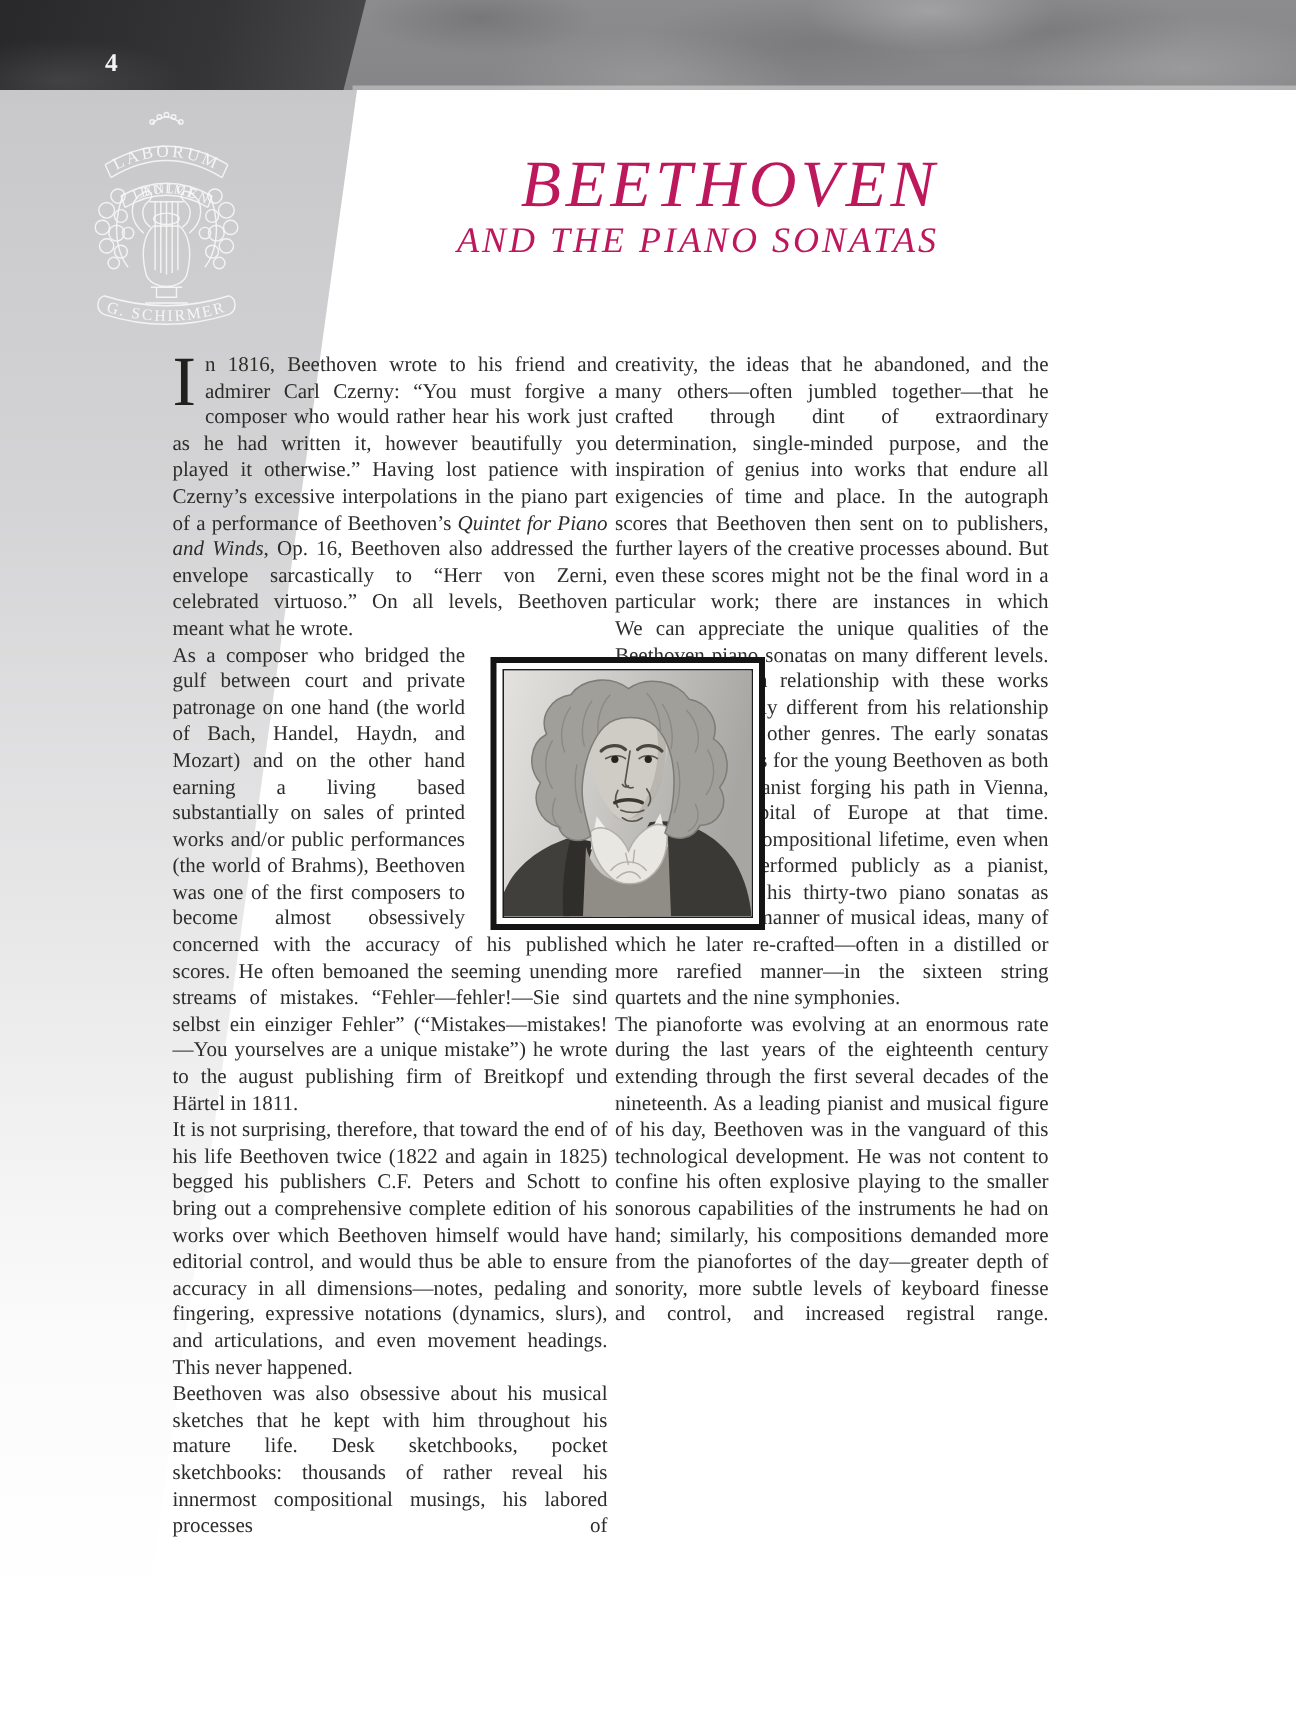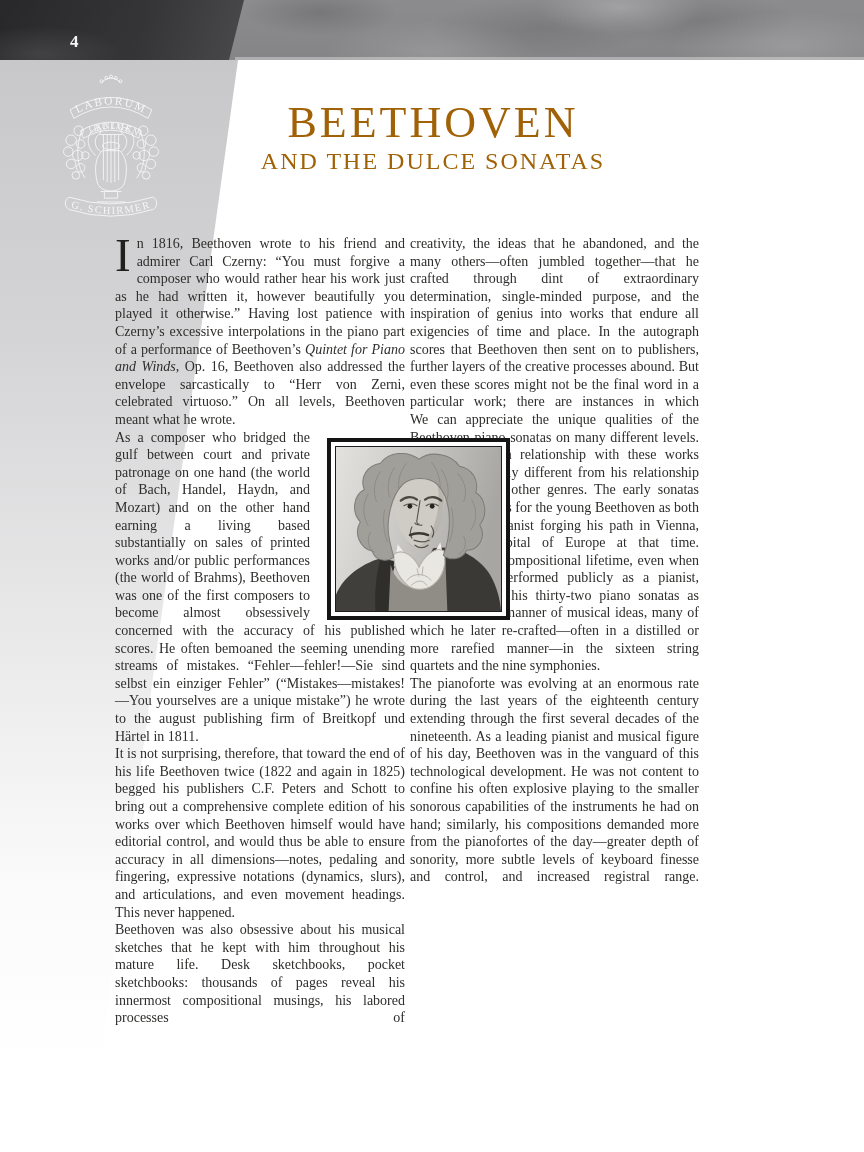--- a/index.html
+++ b/index.html
@@ -28,21 +28,21 @@
   .side-panel{position:absolute;left:0;top:60px;width:260px;height:1060px;
     clip-path:polygon(0 0,238px 0,92px 100%,0 100%);
     background:linear-gradient(to bottom,
       rgba(198,198,200,.97) 0%, rgba(204,204,206,.85) 25%,
       rgba(216,216,218,.55) 55%, rgba(235,235,236,.22) 78%, rgba(255,255,255,0) 95%);}
 
   .emblem{position:absolute;left:54px;top:66px;width:114px;height:156px;opacity:.85;}
   .emblem text{fill:rgba(255,255,255,.95);font-family:"Liberation Serif",serif;}
 
   
-  .heading{position:absolute;left:240px;top:102px;width:386px;text-align:center;color:#a16207;}
+  .heading{position:absolute;left:240px;top:102px;width:386px;text-align:right;color:#be185d;font-style:italic;}
   .heading h1{margin:0;font-size:44px;line-height:42px;font-weight:normal;letter-spacing:3px;}
   .heading h2{margin:5px 0 0 0;font-size:24px;line-height:24px;font-weight:normal;letter-spacing:2px;}
 
   
   .col{position:absolute;top:235px;width:290px;font-size:14px;line-height:17.6px;color:#2e2d2b;}
   .col-left{left:115px;}
   .col-right{left:410px;width:289px;}
   .col p{margin:0;text-align:justify;}
   .col p + p{}
   .justify-last{text-align-last:justify;}
@@ -133,32 +133,32 @@
       <path id="arc3" d="M18,147 Q60,160 102,147"></path>
     </defs>
     <text font-size="12" letter-spacing="2"><textPath href="#arc1" startOffset="50%" text-anchor="middle">LABORUM</textPath></text>
     <text font-size="9.5" letter-spacing="1.5"><textPath href="#arc2" startOffset="22%">DULCE</textPath></text>
     <text font-size="9.5" letter-spacing="1.5"><textPath href="#arc2" startOffset="98%" text-anchor="end">LENIMEN</textPath></text>
     <text font-size="11" letter-spacing="1.5"><textPath href="#arc3" startOffset="50%" text-anchor="middle">G. SCHIRMER</textPath></text>
   </svg>
 
   <div class="heading">
     <h1>BEETHOVEN</h1>
-    <h2>AND THE DULCE SONATAS</h2>
+    <h2>AND THE PIANO SONATAS</h2>
   </div>
 
   <div class="col col-left">
     <p>
       <span class="dropcap">I</span><span>n 1816, Beethoven wrote to his friend and admirer Carl Czerny: “You must forgive a composer who would rather hear his work just as he had written it, however beautifully you played it otherwise.” Having lost patience with Czerny’s excessive interpolations in the piano part of a performance of Beethoven’s </span><i>Quintet for Piano and Winds</i><span>, Op. 16, Beethoven also addressed the envelope sarcastically to “Herr von Zerni, celebrated virtuoso.” On all levels, Beethoven meant what he wrote.</span>
     </p>
     <p>
       <span class="spacer-l"></span><span>As a composer who bridged the gulf between court and private patronage on one hand (the world of Bach, Handel, Haydn, and Mozart) and on the other hand earning a living based substantially on sales of printed works and/or public performances (the world of Brahms), Beethoven was one of the first composers to become almost obsessively concerned with the accuracy of his published scores. He often bemoaned the seeming unending streams of mistakes. “Fehler—fehler!—Sie sind selbst ein einziger Fehler” (“Mistakes—mistakes!—You yourselves are a unique mistake”) he wrote to the august publishing firm of Breitkopf und Härtel in 1811.</span>
     </p>
     <p><span>It is not surprising, therefore, that toward the end of his life Beethoven twice (1822 and again in 1825) begged his publishers C.F. Peters and Schott to bring out a comprehensive complete edition of his works over which Beethoven himself would have editorial control, and would thus be able to ensure accuracy in all dimensions—notes, pedaling and fingering, expressive notations (dynamics, slurs), and articulations, and even movement headings. This never happened.</span></p>
-    <p class="justify-last"><span>Beethoven was also obsessive about his musical sketches that he kept with him throughout his mature life. Desk sketchbooks, pocket sketchbooks: thousands of pages reveal his innermost compositional musings, his labored processes of</span></p>
+    <p class="justify-last"><span>Beethoven was also obsessive about his musical sketches that he kept with him throughout his mature life. Desk sketchbooks, pocket sketchbooks: thousands of rather reveal his innermost compositional musings, his labored processes of</span></p>
   </div>
 
   <div class="col col-right">
     <p class="justify-last"><span>creativity, the ideas that he abandoned, and the many others—often jumbled together—that he crafted through dint of extraordinary determination, single-minded purpose, and the inspiration of genius into works that endure all exigencies of time and place. In the autograph scores that Beethoven then sent on to publishers, further layers of the creative processes abound. But even these scores might not be the final word in a particular work; there are instances in which</span></p>
     <p><span>We can appreciate the unique qualities of the Beethoven piano sonatas on many different levels. Beethoven’s own relationship with these works was fundamentally different from his relationship to his works of other genres. The early sonatas served as vehicles for the young Beethoven as both composer and pianist forging his path in Vienna, the musical capital of Europe at that time. Throughout his compositional lifetime, even when he no longer performed publicly as a pianist, Beethoven used his thirty-two piano sonatas as crucibles for all manner of musical ideas, many of which he later re-crafted—often in a distilled or more rarefied manner—in the sixteen string quartets and the nine symphonies.</span></p>
     <p class="justify-last"><span>The pianoforte was evolving at an enormous rate during the last years of the eighteenth century extending through the first several decades of the nineteenth. As a leading pianist and musical figure of his day, Beethoven was in the vanguard of this technological development. He was not content to confine his often explosive playing to the smaller sonorous capabilities of the instruments he had on hand; similarly, his compositions demanded more from the pianofortes of the day—greater depth of sonority, more subtle levels of keyboard finesse and control, and increased registral range.</span></p>
   </div>
 
   <div class="portrait">
     <div class="portrait-inner">

